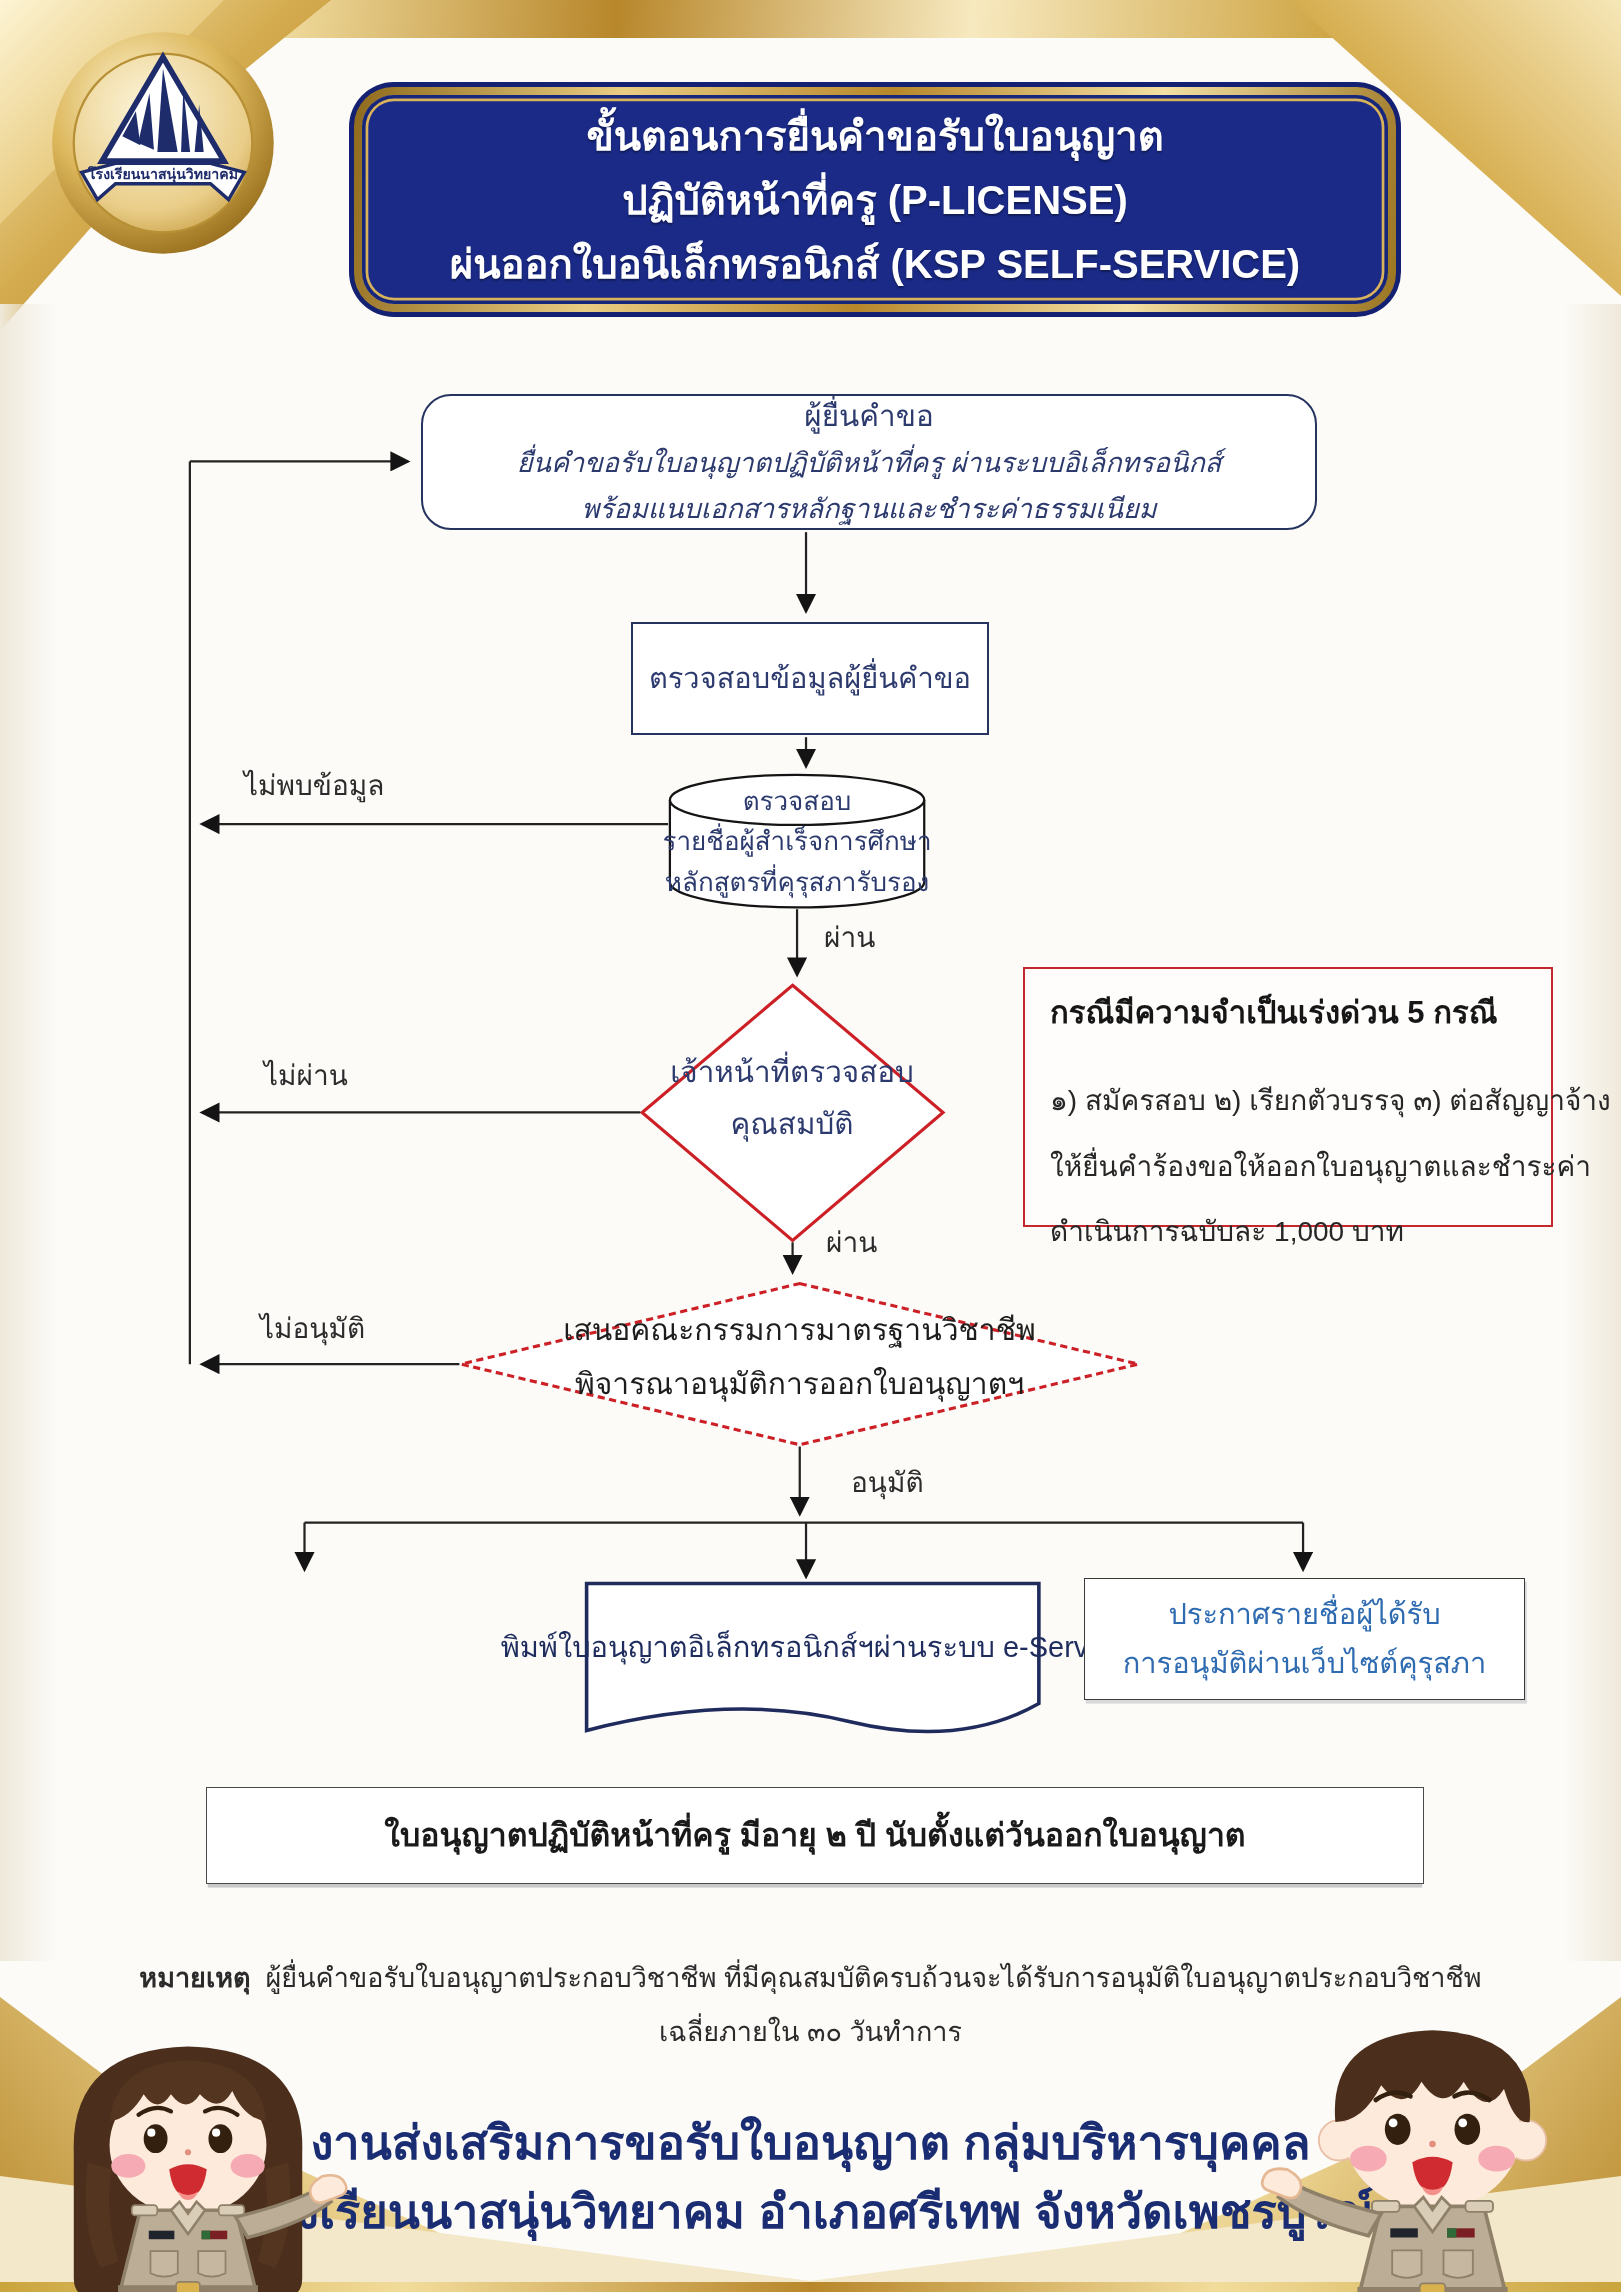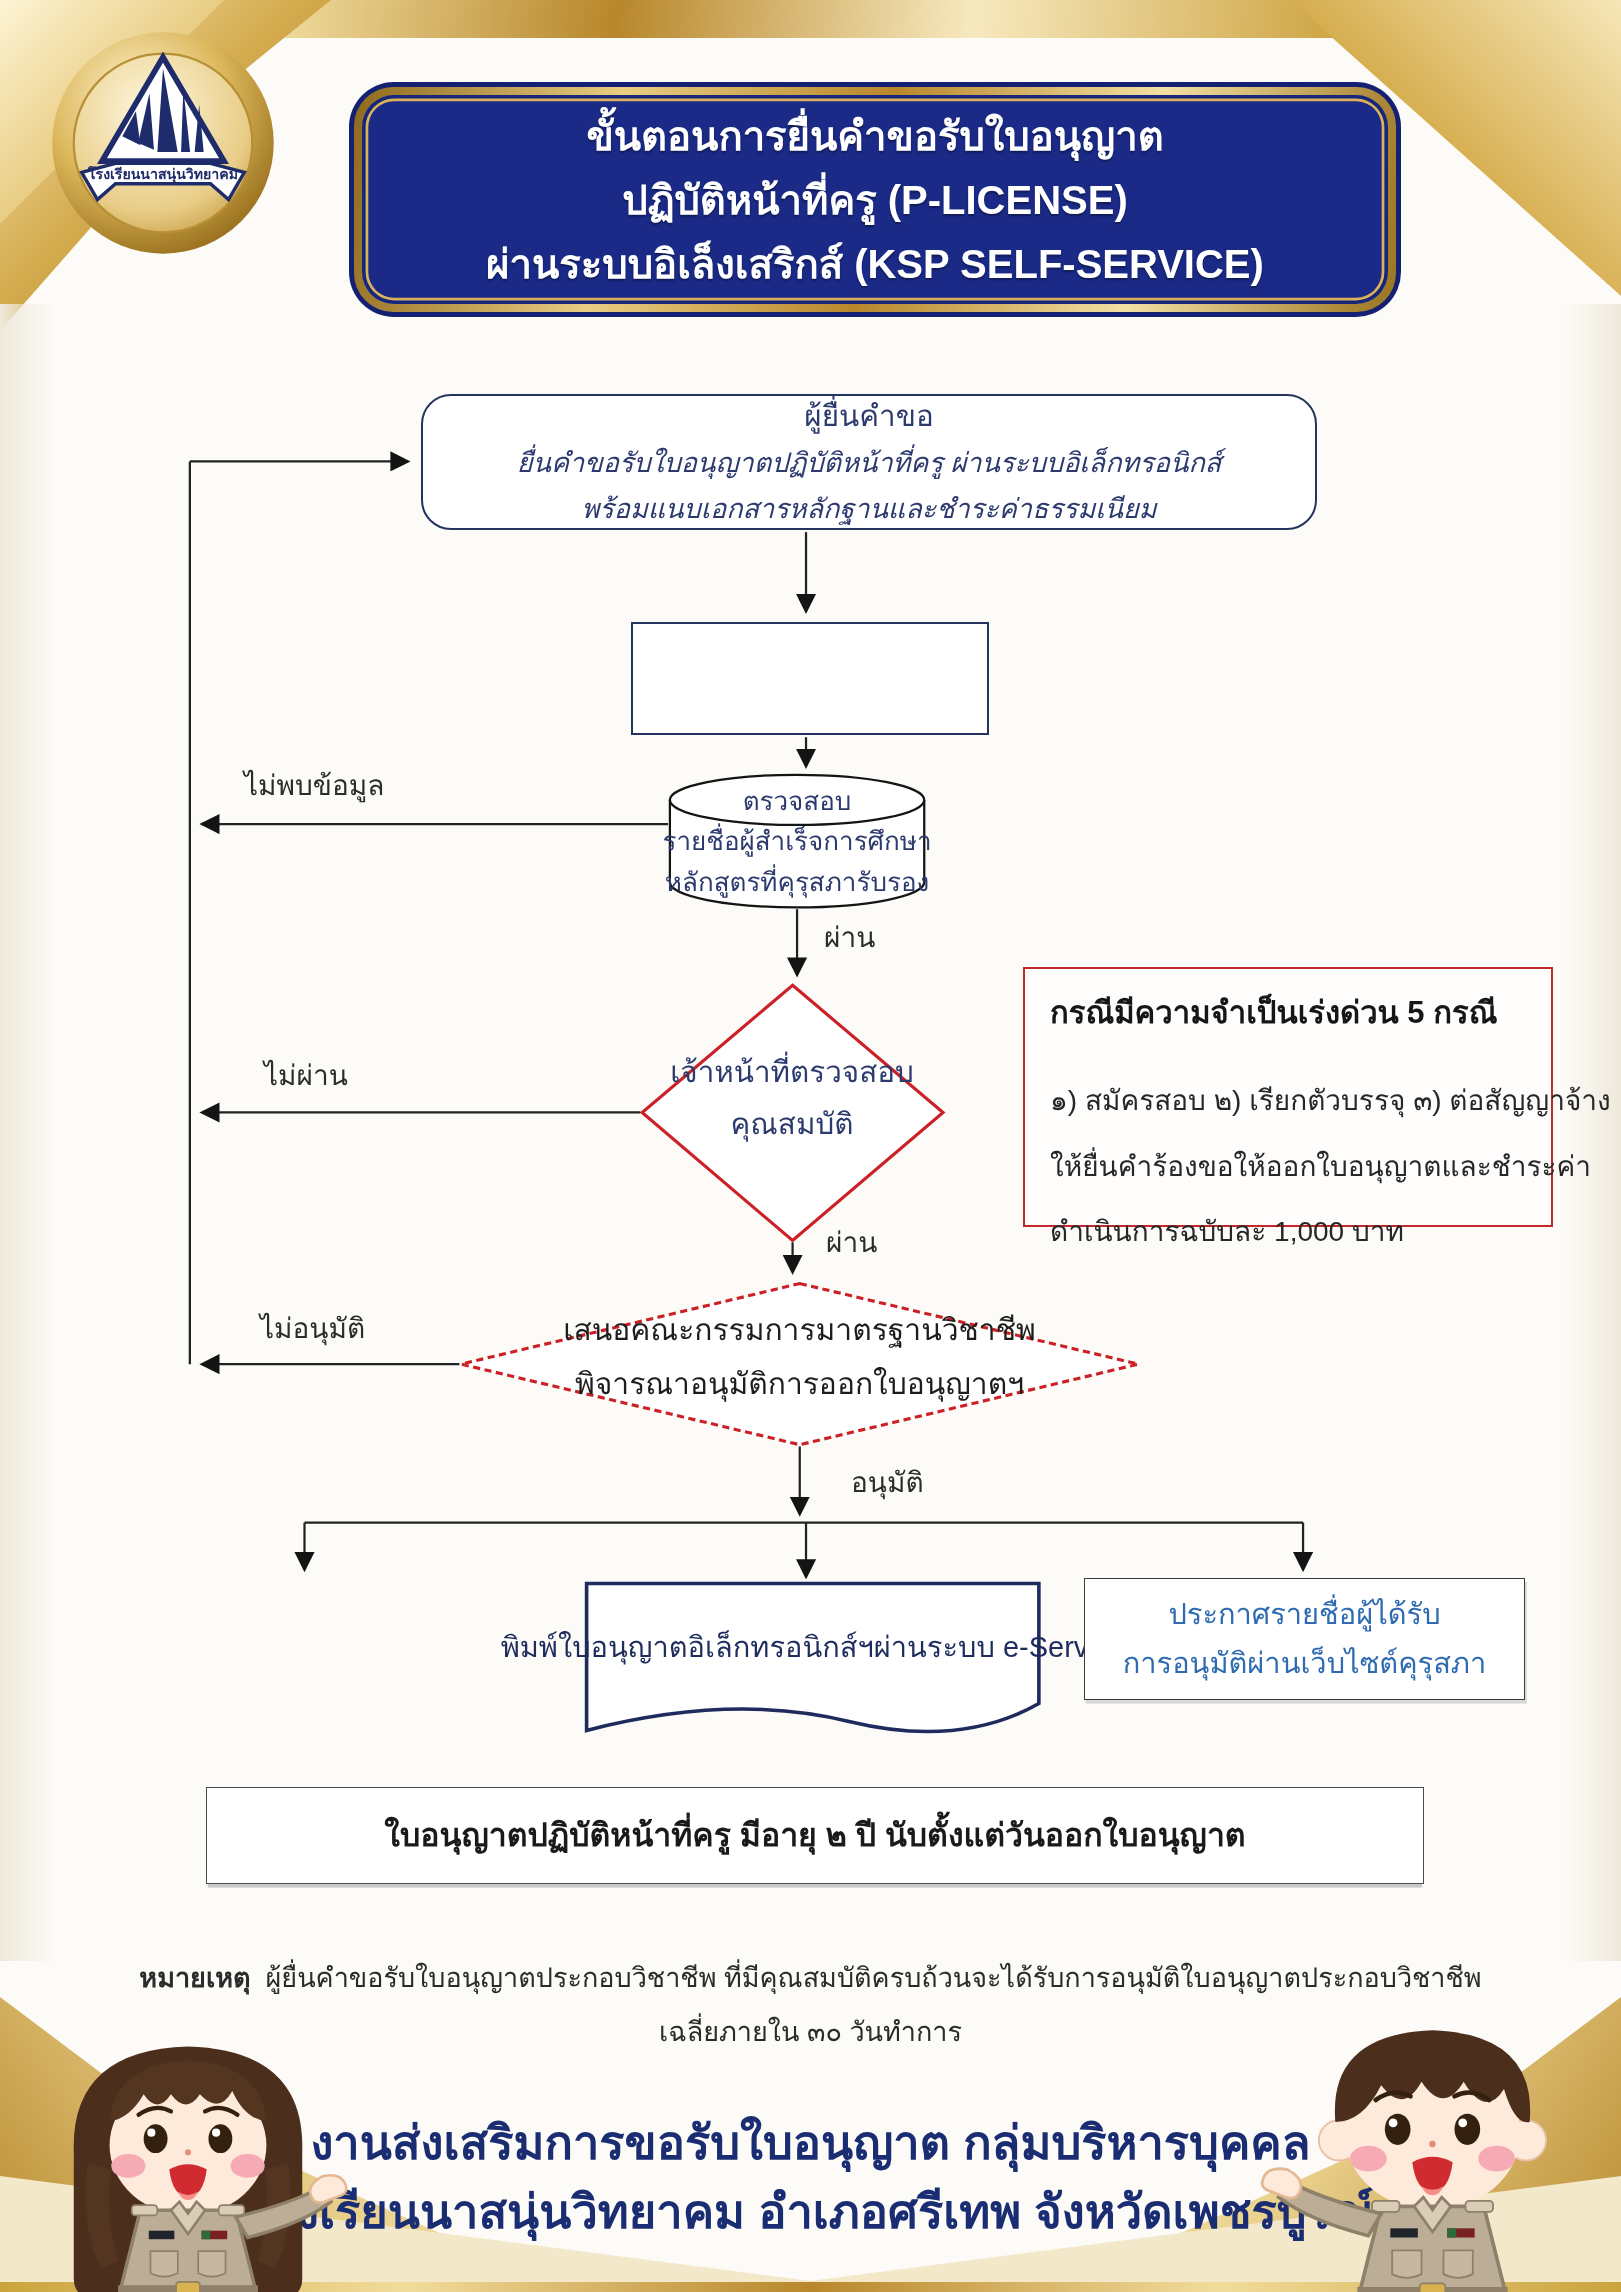--- a/index.html
+++ b/index.html
@@ -138,21 +138,21 @@
       <path d="M28 126 L58 118 L142 118 L172 126 L158 150 L142 136 L58 136 L42 150 Z" fill="#ffffff" stroke="#1f2c6b" stroke-width="3"></path>
       <text x="100" y="132" text-anchor="middle" font-size="12.5" fill="#1f2c6b" font-weight="bold">โรงเรียนนาสนุ่นวิทยาคม</text>
     </g>
   </svg>
 
   <div class="abs plaque">
     <div class="plaque-gold">
       <div class="plaque-inner">
         <div class="plaque-line">ขั้นตอนการยื่นคำขอรับใบอนุญาต</div>
         <div class="plaque-line">ปฏิบัติหน้าที่ครู (P-LICENSE)</div>
-        <div class="plaque-line">ผ่านระบบอิเล็งเสริกส์ (KSP SELF-SERVICE)</div>
+        <div class="plaque-line">ผ่นออกใบอนิเล็กทรอนิกส์ (KSP SELF-SERVICE)</div>
       </div>
     </div>
   </div>
 
   <svg class="overlay" width="1621" height="2293" viewBox="0 0 1810 2560">
     <defs>
       <marker id="ah" viewBox="0 0 10 10" refX="8.5" refY="5" markerWidth="9" markerHeight="9" orient="auto-start-reverse">
         <path d="M0 0 L10 5 L0 10 Z" fill="#141414"></path>
       </marker>
     </defs>
@@ -187,20 +187,21 @@
     <path d="M655 1768 L1160 1768 L1160 1902 Q1072 1952 948 1922 Q818 1890 655 1932 Z" fill="#ffffff" stroke="#1e2b5c" stroke-width="4"></path>
   </svg>
 
   <div class="flow-box navy-border b-applicant">
     <div class="flow-t l1">ผู้ยื่นคำขอ</div>
     <div class="flow-t l2">ยื่นคำขอรับใบอนุญาตปฏิบัติหน้าที่ครู ผ่านระบบอิเล็กทรอนิกส์</div>
     <div class="flow-t l3">พร้อมแนบเอกสารหลักฐานและชำระค่าธรรมเนียม</div>
   </div>
 
   <div class="flow-box navy-border b-verify">
+    <div class="flow-t">ตรวจสอบข้อมูลผู้ยื่นคำขอ</div>
   </div>
 
   <div class="abs cyl-text">
     <div class="flow-t">ตรวจสอบ</div>
     <div class="flow-t">รายชื่อผู้สำเร็จการศึกษา</div>
     <div class="flow-t">หลักสูตรที่คุรุสภารับรอง</div>
   </div>
 
   <div class="abs d1-text">
     <div class="flow-t">เจ้าหน้าที่ตรวจสอบ</div>

